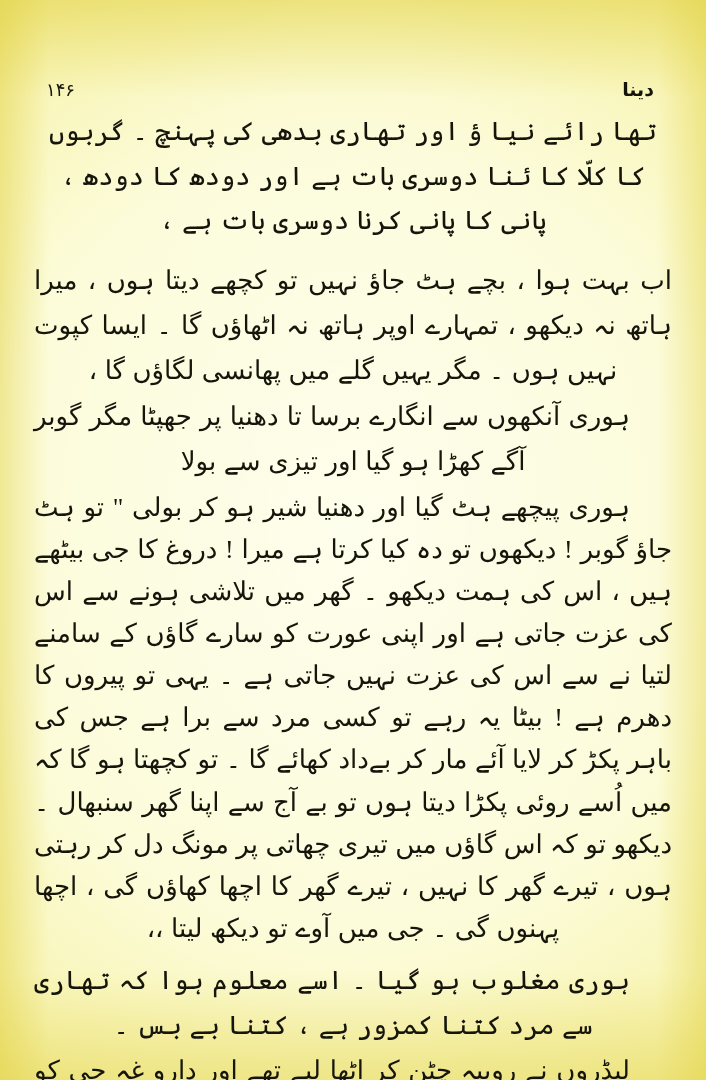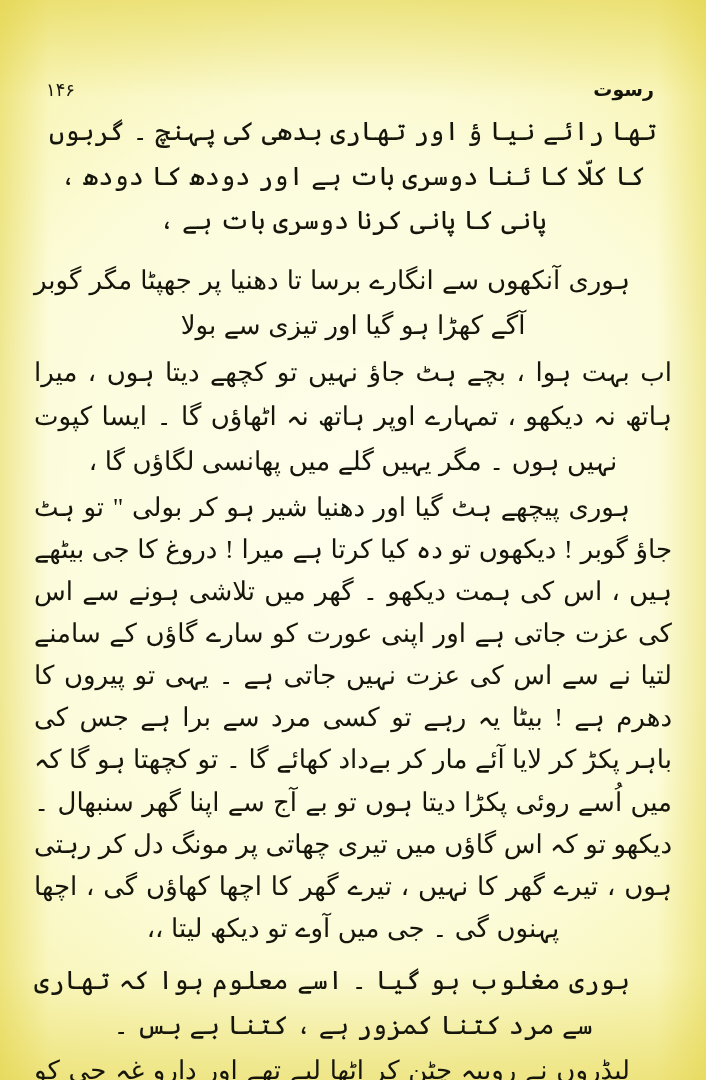--- a/index.html
+++ b/index.html
@@ -98,30 +98,30 @@
   .spacer-md { height: 13px; }
 </style>
 </head>
 <body>
 
 <div class="page">
   <div class="content">
 
     <div class="head-row">
       <span class="page-number">۱۴۶</span>
-      <span class="book-title">رسوت</span>
+      <span class="book-title">دینا</span>
     </div>
 
     <p class="para centered">تھا رائے نیا ؤ اور تھاری بدھی کی پہنچ ۔ گربوں کا کلّا کا ئنا دوسری بات ہے اور دودھ کا دودھ ، پانی کا پانی کرنا دوسری بات ہے ،</p>
 
     <div class="spacer-md"></div>
 
+    <p class="para">اب بہت ہوا ، بچے ہٹ جاؤ نہیں تو کچھے دیتا ہوں ، میرا ہاتھ نہ دیکھو ، تمہارے اوپر ہاتھ نہ اٹھاؤں گا ۔ ایسا کپوت نہیں ہوں ۔ مگر یہیں گلے میں پھانسی لگاؤں گا ،</p>
+
     <p class="para indent">ہوری آنکھوں سے انگارے برسا تا دھنیا پر جھپٹا مگر گوبر آگے کھڑا ہو گیا اور تیزی سے بولا</p>
-
-    <p class="para">اب بہت ہوا ، بچے ہٹ جاؤ نہیں تو کچھے دیتا ہوں ، میرا ہاتھ نہ دیکھو ، تمہارے اوپر ہاتھ نہ اٹھاؤں گا ۔ ایسا کپوت نہیں ہوں ۔ مگر یہیں گلے میں پھانسی لگاؤں گا ،</p>
 
     <p class="para indent tight">ہوری پیچھے ہٹ گیا اور دھنیا شیر ہو کر بولی " تو ہٹ جاؤ گوبر ! دیکھوں تو دہ کیا کرتا ہے میرا ! دروغ کا جی بیٹھے ہیں ، اس کی ہمت دیکھو ۔ گھر میں تلاشی ہونے سے اس کی عزت جاتی ہے اور اپنی عورت کو سارے گاؤں کے سامنے لتیا نے سے اس کی عزت نہیں جاتی ہے ۔ یہی تو پیروں کا دھرم ہے ! بیٹا یہ رہے تو کسی مرد سے برا ہے جس کی باہر پکڑ کر لایا آئے مار کر بےداد کھائے گا ۔ تو کچھتا ہو گا کہ میں اُسے روئی پکڑا دیتا ہوں تو بے آج سے اپنا گھر سنبھال ۔ دیکھو تو کہ اس گاؤں میں تیری چھاتی پر مونگ دل کر رہتی ہوں ، تیرے گھر کا نہیں ، تیرے گھر کا اچھا کھاؤں گی ، اچھا پہنوں گی ۔ جی میں آوے تو دیکھ لیتا ،،</p>
 
     <div class="spacer-sm"></div>
 
     <p class="para indent">ہوری مغلوب ہو گیا ۔ اسے معلوم ہوا کہ تھاری سے مرد کتنا کمزور ہے ، کتنا بے بس ۔</p>
 
     <p class="para indent tight">لیڈروں نے روپیہ چٹن کر اٹھا لیے تھے اور دارو غہ جی کو وہاں سے چلنے کا اشارہ کر رہے تھے کہ دھنیا نے ایک ٹھو کر اور ہمانی جس کے روپیہ ہوں لے سے لے جا کر دے دو ، ہمیں کسی سے ادھار نہیں لینا ہے اور جو دینا ہے تو اسی سے لینا ۔ میں مرمری بھی نہ دوں گی جو چاہے مجھے حاکم کی کچہری نکسا جا ناپڑے ۔ ہم باقی چکانے کو پچیس روپیہ مانگتے تھے تو کسی نے نہ دیا ، آج اگلی بھر روپیہ چھنا چھن نکال کر دے دیے ۔ میں سب جانتی ہوں ۔ یہاں تو حصّہ بانٹ ہونے والا تھا ۔ سبھی کے منہ میٹھے ہوتے ۔ یہ ہتھیارے گاؤں کے کھاتا ہیں ۔ گربوں کا خون چوسنے والے ۔ سود ، بیاج ڈیڑھی سوائی ، نجر بھینٹ نگس رسوت ، جیسے ہو گربوں کو لوٹو ۔ اس پر سوراج چاہیے ۔ جہل سے سوراج نہ ملے گا ۔ سوراج چلے گا دھرم سے ، نیاؤ سے ،</p>
 
     <div class="spacer-sm"></div>

